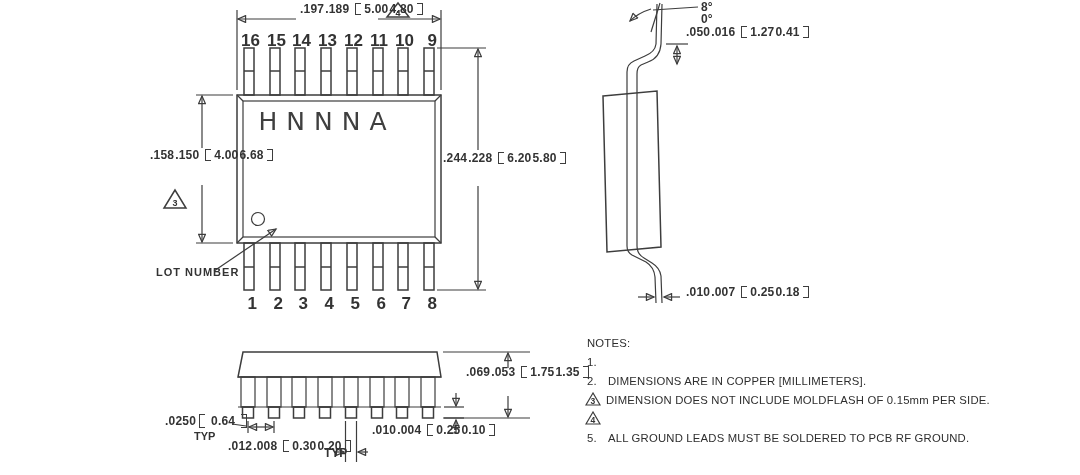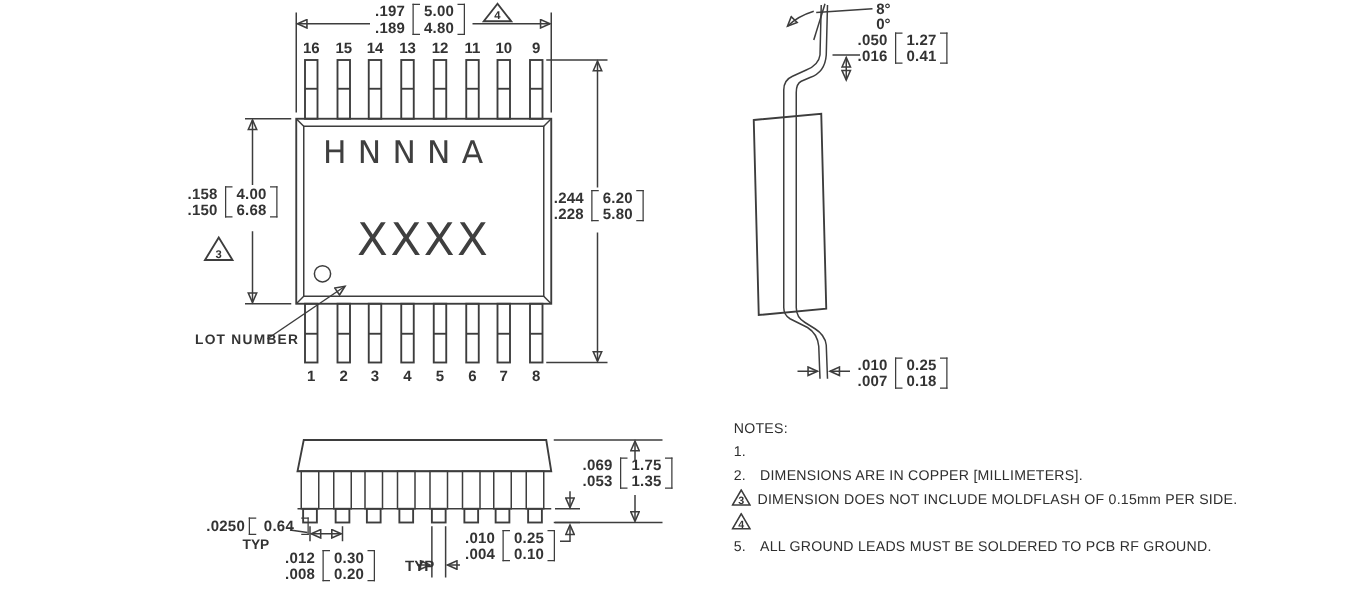--- a/index.html
+++ b/index.html
@@ -7,28 +7,28 @@
           font-family:"Liberation Sans", sans-serif;color:#333;}
   svg.lineart{position:absolute;left:0;top:0;}
   svg.lineart line, svg.lineart path, svg.lineart rect, svg.lineart polygon, svg.lineart polyline, svg.lineart circle{
     stroke:#3d3d3d; fill:none; stroke-width:1.5;
   }
   svg.lineart .thin{stroke-width:1.2;}
   svg.lineart .flagnum{font:bold 9px "Liberation Sans",sans-serif; fill:#333; stroke:none; text-anchor:middle;}
   .lbl{position:absolute; font-weight:bold; font-size:11px; line-height:12px; color:#333; white-space:nowrap;padding-left:16px;}
   .dim{position:absolute; display:flex; align-items:stretch; font-weight:bold; font-size:12px; line-height:12px;
        letter-spacing:0.2px; color:#333; white-space:nowrap;}
-  .dim .col{display:flex; flex-direction:column; justify-content:center; gap:1px;}
+  .dim .col{display:flex; flex-direction:row; justify-content:center; gap:1px;}
   .dim .in{align-items:flex-end; margin-right:6px;}
   .dim .mm{align-items:center;}
   .brk{width:5px; border-top:1.6px solid #3d3d3d; border-bottom:1.6px solid #3d3d3d;}
   .brk.l{border-left:1.6px solid #3d3d3d; margin-right:3px;}
   .brk.r{border-right:1.6px solid #3d3d3d; margin-left:3px;}
   .dim.single .v{padding:1px 3px;}
-  .pin-num{position:absolute; width:16px; text-align:center; font-weight:bold; font-size:12px; color:#333;}
+  .pin-num{position:absolute; width:16px; text-align:right; font-weight:bold; font-size:17px; color:#333;}
   .marking1{position:absolute; left:237px; top:107px; width:180px; text-align:center;
             font-size:25px; letter-spacing:9px; color:#3f3f3f; font-family:"DejaVu Sans",sans-serif;}
   .marking2{position:absolute; left:237px; top:172px; width:204px; text-align:center;
             font-size:36px; letter-spacing:2px; color:#3f3f3f; font-family:"DejaVu Sans",sans-serif;}
   .angle{position:absolute; left:701px; top:1px; font-weight:bold; font-size:12px; line-height:12px; color:#333;}
   .notes{position:absolute; left:577px; top:337px; width:460px; font-size:11.3px; color:#2e2e2e; letter-spacing:0.2px;margin-left:10px;}
   .notes .title{font-weight:normal; margin-bottom:3px;}
   .note-row{display:flex; align-items:center; height:19px;}
   .note-row .marker{width:15px; flex:0 0 15px; text-align:left;}
   .note-row .flagwrap{width:15px; flex:0 0 15px; margin-left:-2px;}
@@ -194,21 +194,20 @@
   <span class="pin-num" style="left:241px;top:294px">1</span>
   <span class="pin-num" style="left:267px;top:294px">2</span>
   <span class="pin-num" style="left:292px;top:294px">3</span>
   <span class="pin-num" style="left:318px;top:294px">4</span>
   <span class="pin-num" style="left:344px;top:294px">5</span>
   <span class="pin-num" style="left:370px;top:294px">6</span>
   <span class="pin-num" style="left:395px;top:294px">7</span>
   <span class="pin-num" style="left:421px;top:294px">8</span>
 
   <div class="marking1">HNNNA</div>
-  <div class="marking2">XXXX</div>
   <div class="lbl" style="left:140px;top:266px;letter-spacing:1px">LOT NUMBER</div>
 
   <div class="dim" style="left:300px;top:3px">
     <div class="col in">
       <span>.197</span>
       <span>.189</span>
     </div>
     <span class="brk l"></span>
     <div class="col mm">
       <span>5.00</span>

